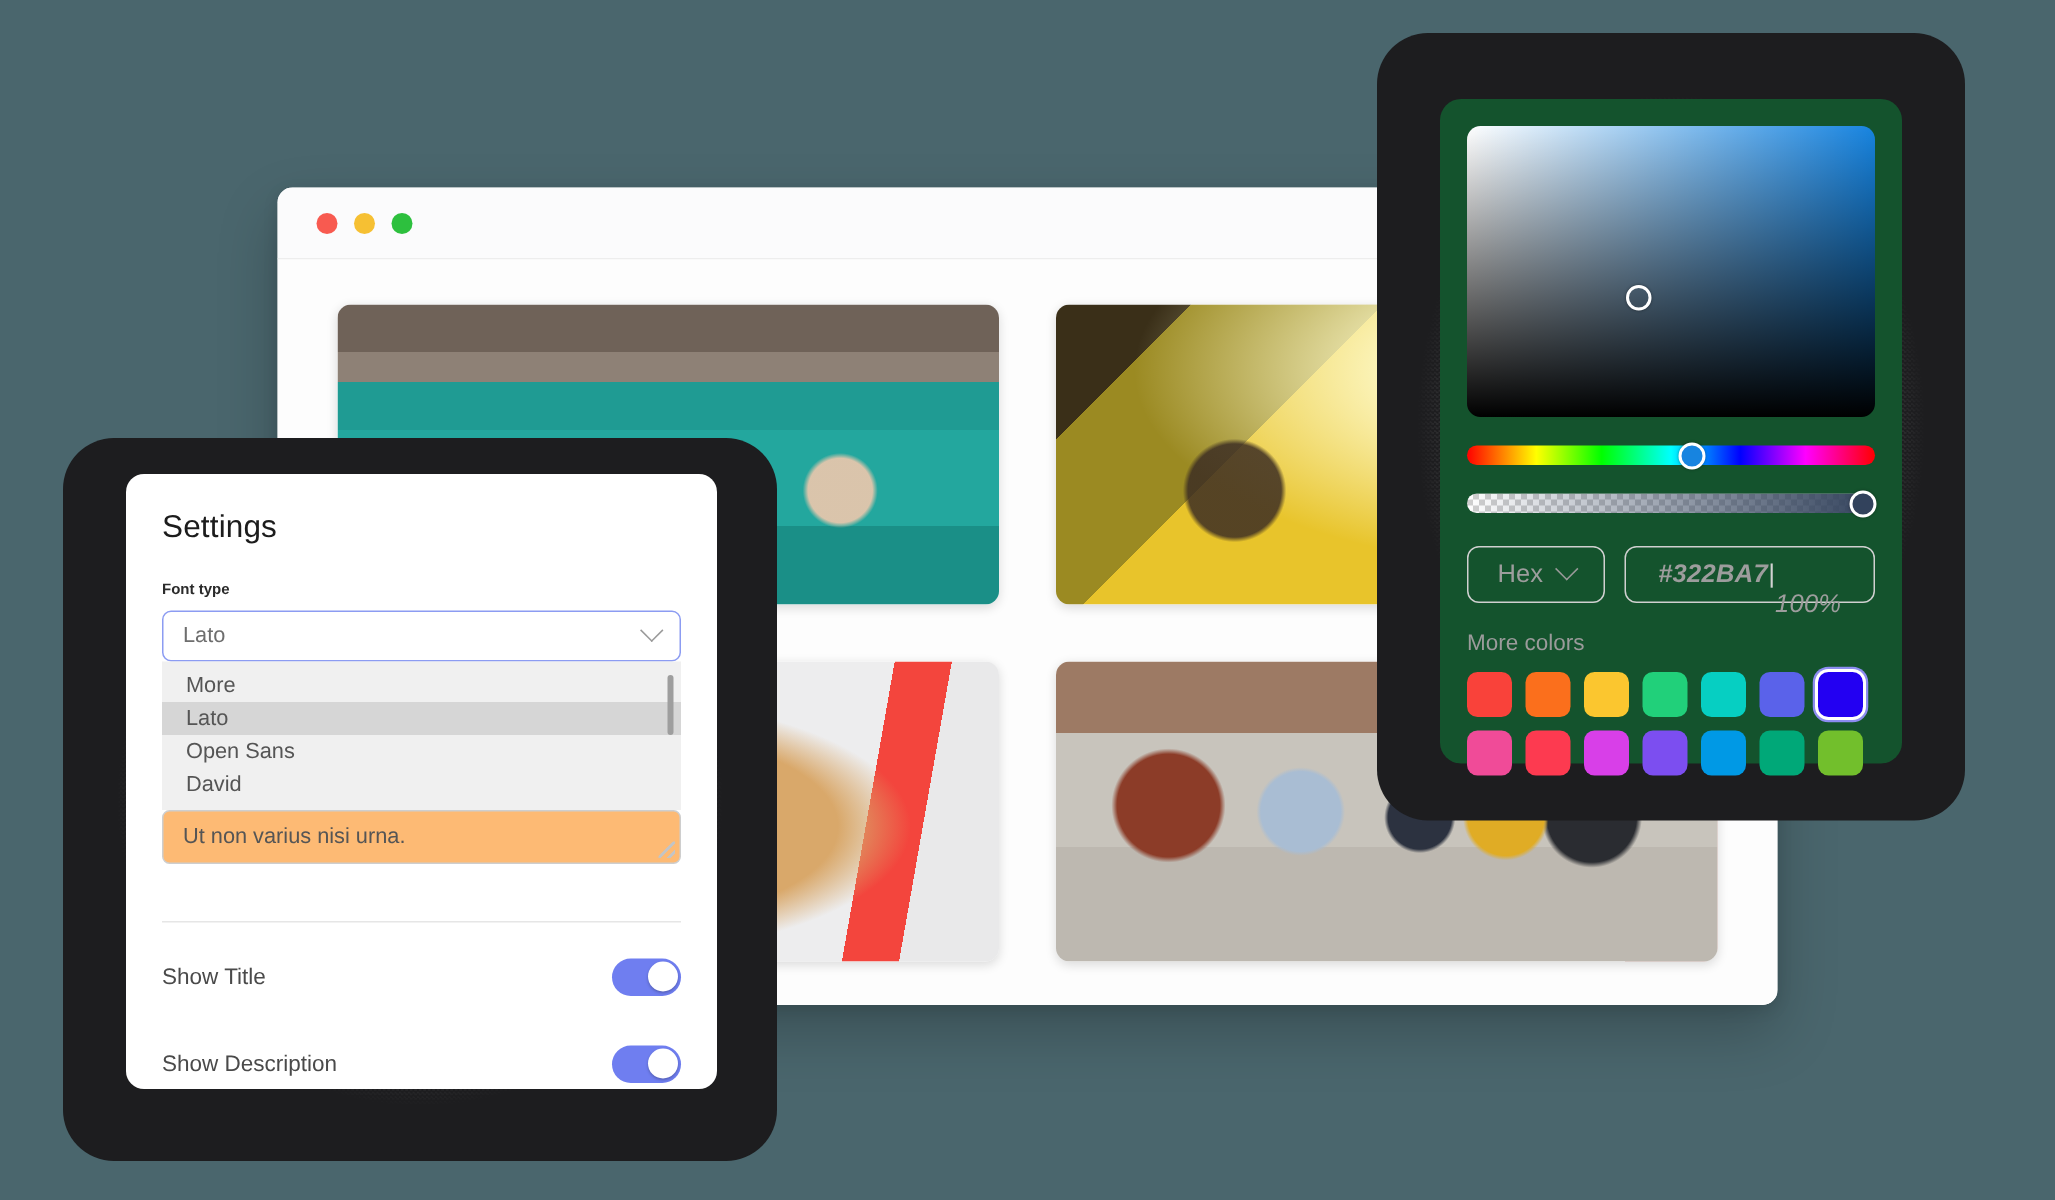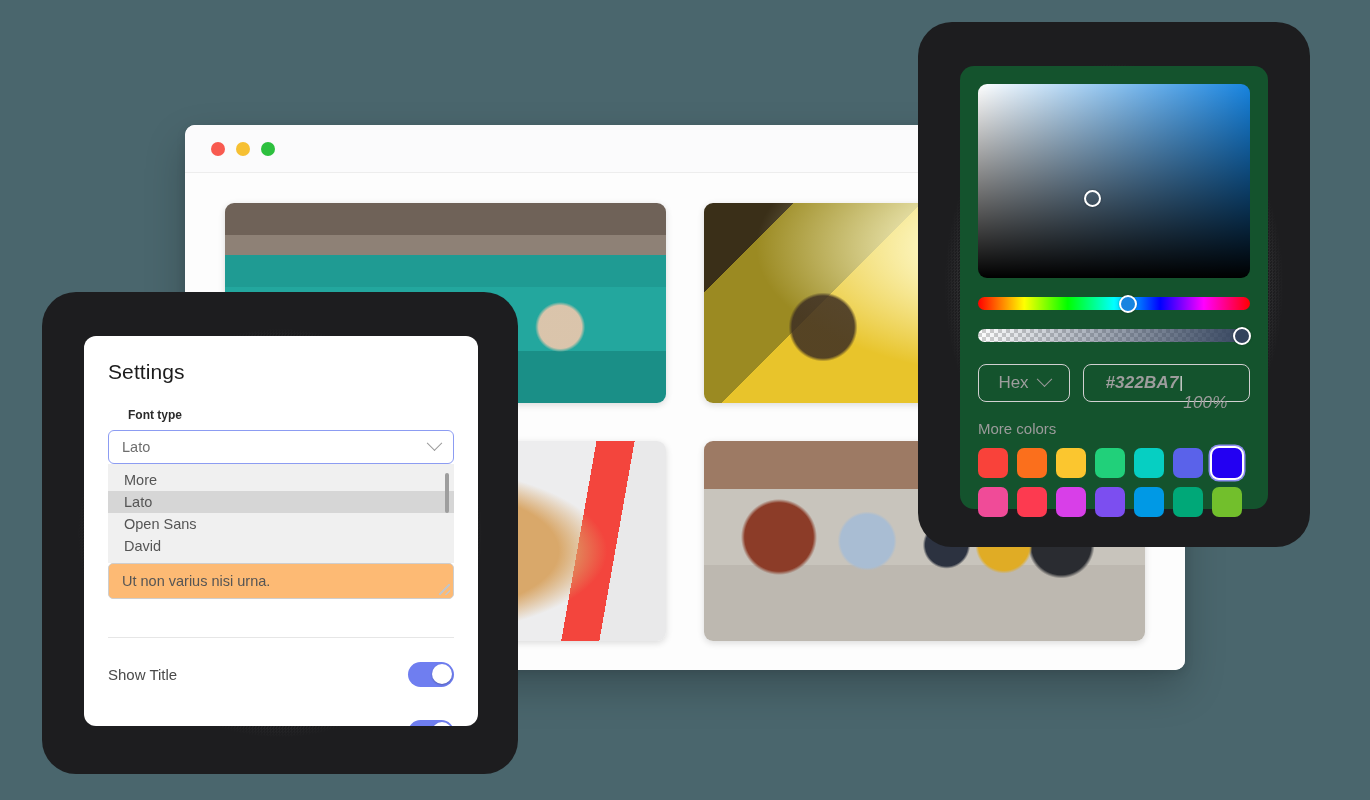--- a/index.html
+++ b/index.html
@@ -146,28 +146,28 @@
   #more-colors-label { color:#9b9b9b; font-size:15px; margin:18px 0 11px; }
   .swatch-row { display:flex; gap:9px; margin-bottom:9px; }
   .swatch {
     width:30px; height:30px; border-radius:7px; cursor:pointer; position:relative;
   }
   .swatch.selected { box-shadow:0 0 0 2px #fff, 0 0 0 3.5px #8c8cf0; }
 
   
   #settings-device {
     left:42px; top:292px; width:476px; height:482px; z-index:40;
-    padding:44px 40px 48px 42px;
+    padding:24px 40px 48px 42px;
   }
   #settings-panel {
     background:#fff; border-radius:12px; height:100%;
     padding:24px 24px 0 24px; overflow:hidden; position:relative;
   }
   #settings-title { font-size:21px; color:#1c1c1c; font-weight:400; letter-spacing:.1px; }
-  #font-type-label { font-size:12px; font-weight:700; color:#2b2b2b; margin-top:24px;margin-left:20px; }
+  #font-type-label { font-size:10px; font-weight:700; color:#2b2b2b; margin-top:24px; }
   #font-select {
     margin-top:8px; height:34px; border:1px solid #8c9cf2; border-radius:6px;
     display:flex; align-items:center; justify-content:space-between;
     padding:0 13px; color:#6e6e6e; font-size:14.5px; cursor:pointer; background:#fff;
   }
   .chev { width:11px; height:11px; border-right:1.6px solid #9a9a9a;
           border-bottom:1.6px solid #9a9a9a; transform:rotate(45deg) translate(-3px,-3px); }
   #font-dropdown {
     background:#f0f0f0; position:relative; padding:5px 0 6px 0;
   }

